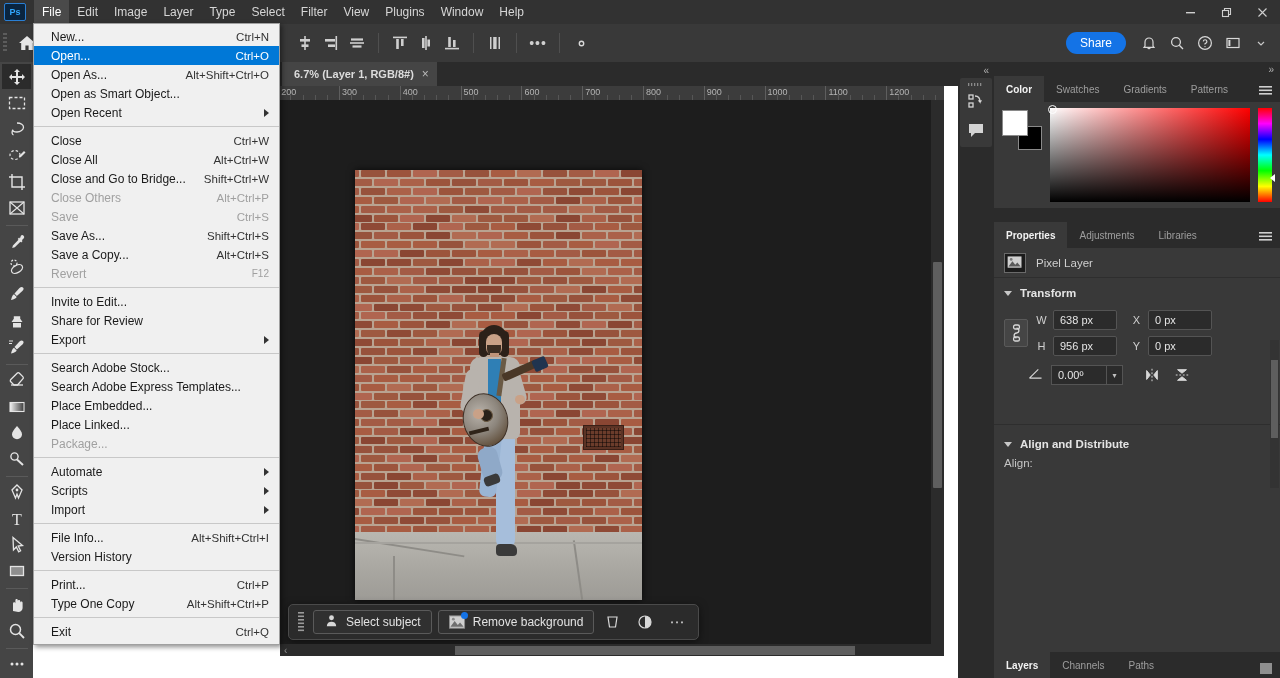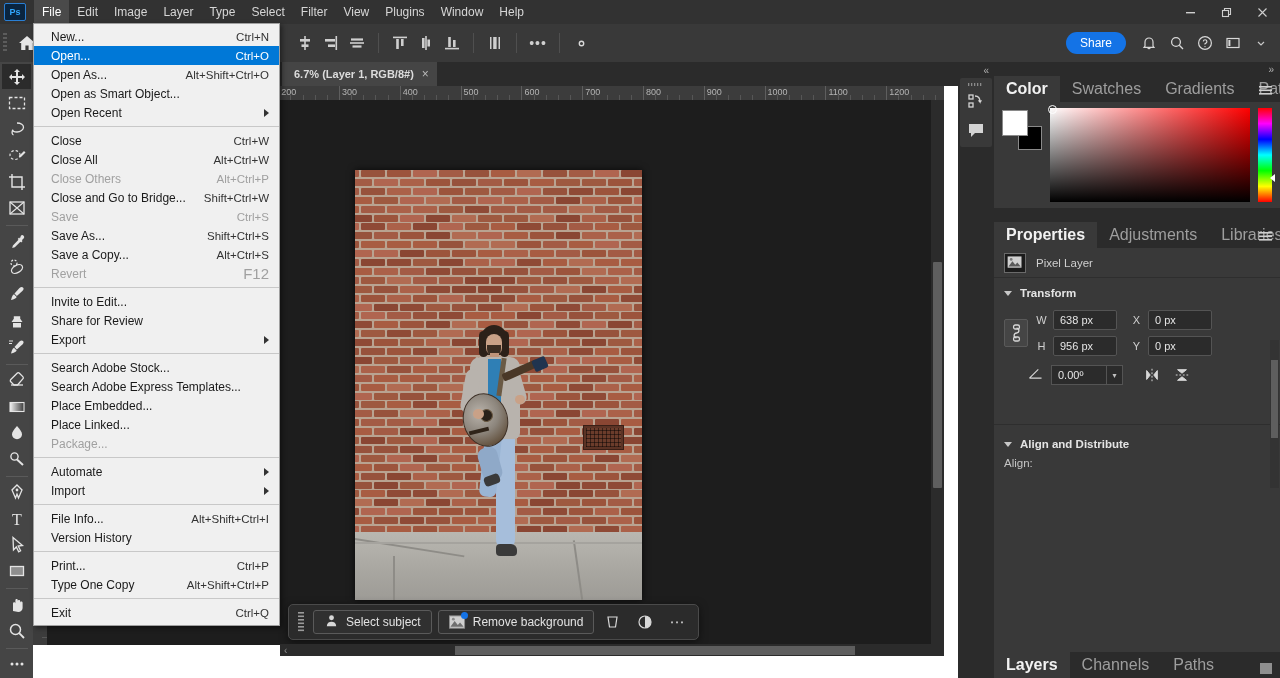--- a/index.html
+++ b/index.html
@@ -221,21 +221,21 @@
   .rail-group { background: #393939; margin: 0 2px 4px 2px; border-radius: 2px; padding: 3px 0; }
   .rail-icon { width: 32px; height: 28px; display:flex; align-items:center; justify-content:center; color:#d4d4d4; }
   .rail-grip { height: 7px; display:flex; align-items:center; justify-content:center; }
 
   .panels { position: absolute; left: 994px; top: 62px; width: 286px; height: 616px; background: #393939; }
   .panel-collapse { height: 14px; display:flex; align-items:center; justify-content:flex-end; padding-right:6px; color:#b0b0b0; font-size:10px; background:#2b2b2b; }
   .tabrow {
     display: flex; align-items: stretch; height: 26px; background: #2b2b2b; position: relative;
   }
   .ptab {
-    padding: 0 12px; display: flex; align-items: center; font-size: 16px; color: #9e9e9e;
+    padding: 0 12px; display: flex; align-items: center; font-size: 10px; color: #9e9e9e;
   }
   .ptab.active { background: #393939; color: #f2f2f2; font-weight: bold; }
   .panel-menu { position: absolute; right: 8px; top: 7px; color: #cfcfcf; }
 
   .color-body { height: 106px; background: #393939; display: flex; padding: 6px 8px; gap: 8px; position: relative; }
   .swatchstack { position: relative; width: 40px; height: 40px; margin-top: 2px; }
   .sw-fg { position:absolute; left:0; top:0; width:26px; height:26px; background:#fff; border:1px solid #8a8a8a; }
   .sw-bg { position:absolute; left:16px; top:16px; width:24px; height:24px; background:#000; border:1px solid #8a8a8a; }
   .colorfield {
     flex: 1; height: 94px;
@@ -1620,43 +1620,43 @@
       </div>
       <div style="height: 1px; background: rgb(200, 200, 200); margin: 4px 0px;"></div>
       <div style="display: flex; align-items: center; height: 19px; padding: 0px 10px 0px 17px; font-size: 12px; color: rgb(26, 26, 26);">
         <span style="flex: 1 1 0%;">Close</span>
         <span style="font-size: 11.5px; color: rgb(51, 51, 51);">Ctrl+W</span>
       </div>
       <div style="display: flex; align-items: center; height: 19px; padding: 0px 10px 0px 17px; font-size: 12px; color: rgb(26, 26, 26);">
         <span style="flex: 1 1 0%;">Close All</span>
         <span style="font-size: 11.5px; color: rgb(51, 51, 51);">Alt+Ctrl+W</span>
       </div>
+      <div style="display: flex; align-items: center; height: 19px; padding: 0px 10px 0px 17px; font-size: 12px; color: rgb(26, 26, 26);">
+        <span style="flex: 1 1 0%;">Close and Go to Bridge...</span>
+        <span style="font-size: 11.5px; color: rgb(51, 51, 51);">Shift+Ctrl+W</span>
+      </div>
       <div style="display: flex; align-items: center; height: 19px; padding: 0px 10px 0px 17px; font-size: 12px; color: rgb(160, 160, 160);">
         <span style="flex: 1 1 0%;">Close Others</span>
         <span style="font-size: 11.5px; color: rgb(160, 160, 160);">Alt+Ctrl+P</span>
       </div>
-      <div style="display: flex; align-items: center; height: 19px; padding: 0px 10px 0px 17px; font-size: 12px; color: rgb(26, 26, 26);">
-        <span style="flex: 1 1 0%;">Close and Go to Bridge...</span>
-        <span style="font-size: 11.5px; color: rgb(51, 51, 51);">Shift+Ctrl+W</span>
-      </div>
       <div style="display: flex; align-items: center; height: 19px; padding: 0px 10px 0px 17px; font-size: 12px; color: rgb(160, 160, 160);">
         <span style="flex: 1 1 0%;">Save</span>
         <span style="font-size: 11.5px; color: rgb(160, 160, 160);">Ctrl+S</span>
       </div>
       <div style="display: flex; align-items: center; height: 19px; padding: 0px 10px 0px 17px; font-size: 12px; color: rgb(26, 26, 26);">
         <span style="flex: 1 1 0%;">Save As...</span>
         <span style="font-size: 11.5px; color: rgb(51, 51, 51);">Shift+Ctrl+S</span>
       </div>
       <div style="display: flex; align-items: center; height: 19px; padding: 0px 10px 0px 17px; font-size: 12px; color: rgb(26, 26, 26);">
         <span style="flex: 1 1 0%;">Save a Copy...</span>
         <span style="font-size: 11.5px; color: rgb(51, 51, 51);">Alt+Ctrl+S</span>
       </div>
       <div style="display: flex; align-items: center; height: 19px; padding: 0px 10px 0px 17px; font-size: 12px; color: rgb(160, 160, 160);">
         <span style="flex: 1 1 0%;">Revert</span>
-        <span style="font-size: 15px; color: rgb(160, 160, 160);">F12</span>
+        <span style="font-size: 10px; color: rgb(160, 160, 160);">F12</span>
       </div>
       <div style="height: 1px; background: rgb(200, 200, 200); margin: 4px 0px;"></div>
       <div style="display: flex; align-items: center; height: 19px; padding: 0px 10px 0px 17px; font-size: 12px; color: rgb(26, 26, 26);">
         <span style="flex: 1 1 0%;">Invite to Edit...</span>
       </div>
       <div style="display: flex; align-items: center; height: 19px; padding: 0px 10px 0px 17px; font-size: 12px; color: rgb(26, 26, 26);">
         <span style="flex: 1 1 0%;">Share for Review</span>
       </div>
       <div style="display: flex; align-items: center; height: 19px; padding: 0px 10px 0px 17px; font-size: 12px; color: rgb(26, 26, 26);">
         <span style="flex: 1 1 0%;">Export</span>
@@ -1677,20 +1677,24 @@
       </div>
       <div style="display: flex; align-items: center; height: 19px; padding: 0px 10px 0px 17px; font-size: 12px; color: rgb(160, 160, 160);">
         <span style="flex: 1 1 0%;">Package...</span>
       </div>
       <div style="height: 1px; background: rgb(200, 200, 200); margin: 4px 0px;"></div>
       <div style="display: flex; align-items: center; height: 19px; padding: 0px 10px 0px 17px; font-size: 12px; color: rgb(26, 26, 26);">
         <span style="flex: 1 1 0%;">Automate</span>
         <span style="width: 0px; height: 0px; border-top: 4px solid transparent; border-bottom: 4px solid transparent; border-left: 5px solid rgb(51, 51, 51);"></span>
       </div>
       <div style="display: flex; align-items: center; height: 19px; padding: 0px 10px 0px 17px; font-size: 12px; color: rgb(26, 26, 26);">
+        <span style="flex: 1 1 0%;">Scripts</span>
+        <span style="width: 0px; height: 0px; border-top: 4px solid transparent; border-bottom: 4px solid transparent; border-left: 5px solid rgb(51, 51, 51);"></span>
+      </div>
+      <div style="display: flex; align-items: center; height: 19px; padding: 0px 10px 0px 17px; font-size: 12px; color: rgb(26, 26, 26);">
         <span style="flex: 1 1 0%;">Import</span>
         <span style="width: 0px; height: 0px; border-top: 4px solid transparent; border-bottom: 4px solid transparent; border-left: 5px solid rgb(51, 51, 51);"></span>
       </div>
       <div style="height: 1px; background: rgb(200, 200, 200); margin: 4px 0px;"></div>
       <div style="display: flex; align-items: center; height: 19px; padding: 0px 10px 0px 17px; font-size: 12px; color: rgb(26, 26, 26);">
         <span style="flex: 1 1 0%;">File Info...</span>
         <span style="font-size: 11.5px; color: rgb(51, 51, 51);">Alt+Shift+Ctrl+I</span>
       </div>
       <div style="display: flex; align-items: center; height: 19px; padding: 0px 10px 0px 17px; font-size: 12px; color: rgb(26, 26, 26);">
         <span style="flex: 1 1 0%;">Version History</span>

